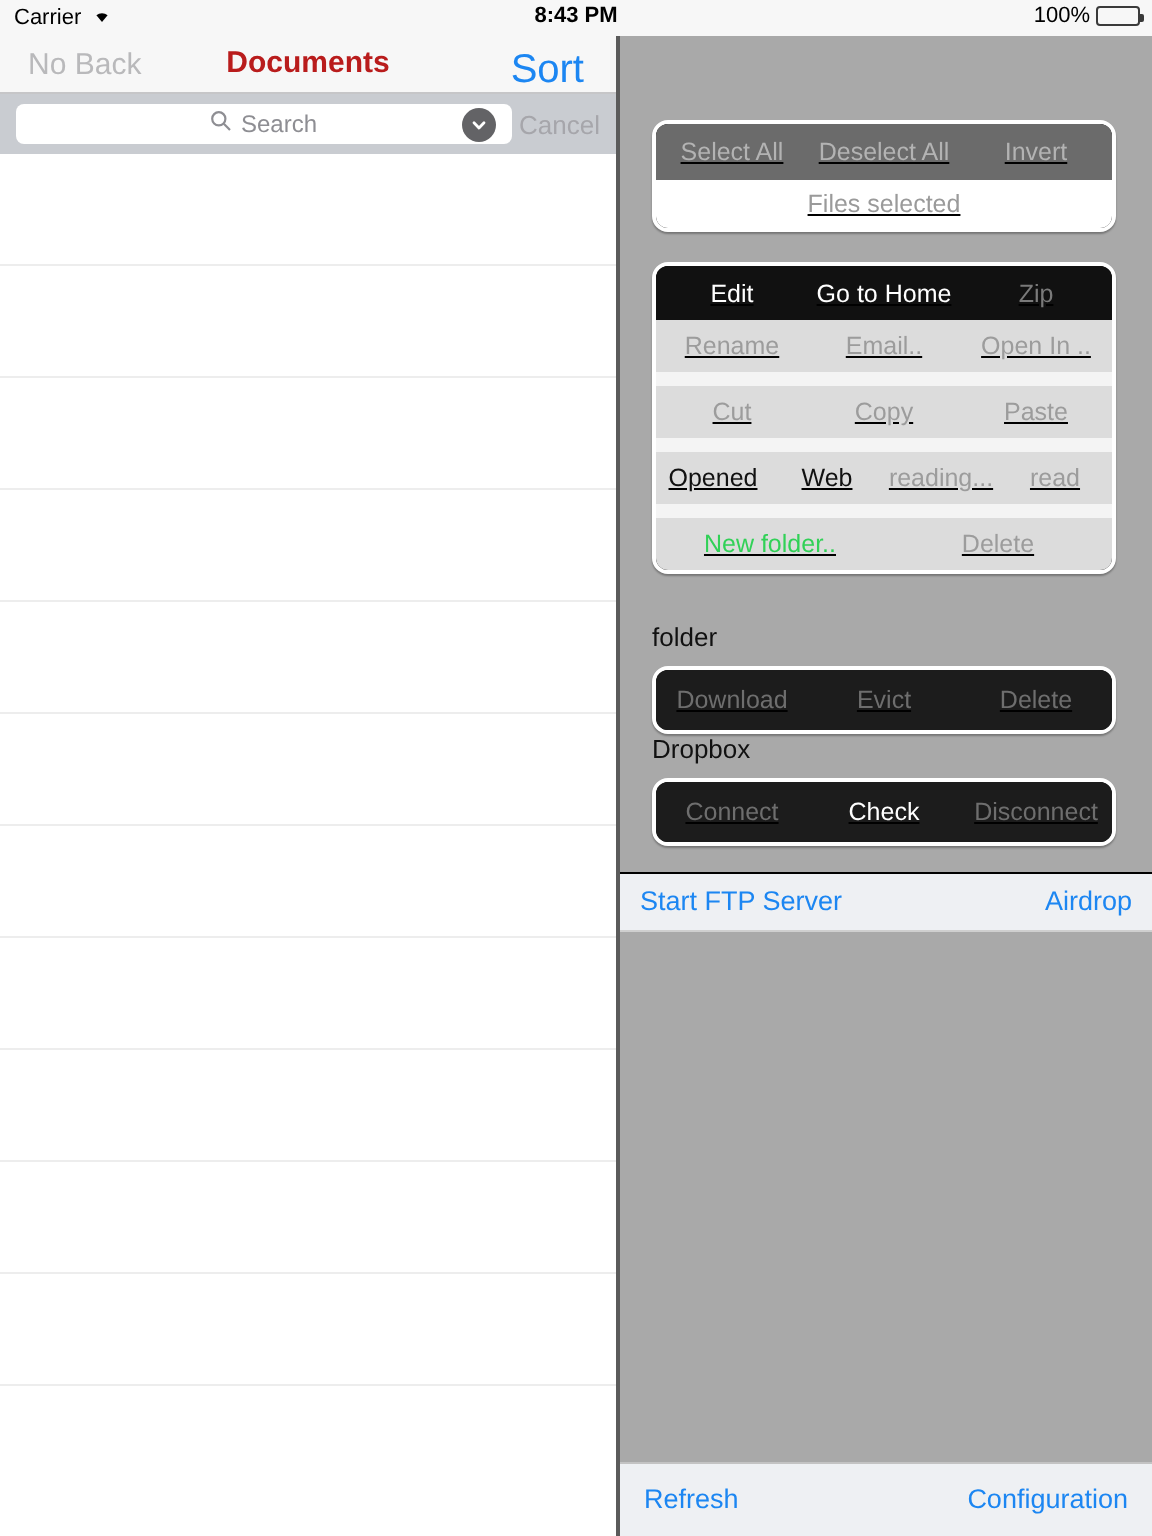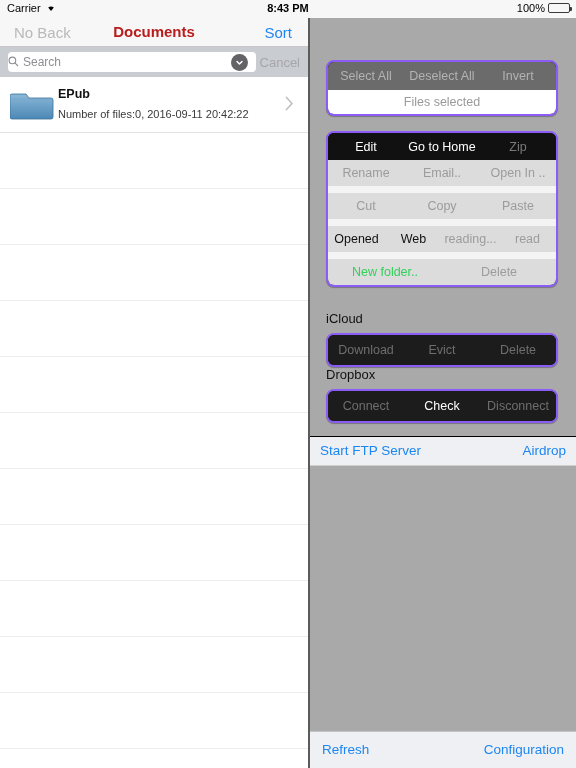--- a/index.html
+++ b/index.html
@@ -74,37 +74,37 @@
   .nav-back {
     position: absolute; left: 14px; top: 6px;
     font-size: 15px; color: #b9b9bb;
   }
   .nav-title {
     position: absolute; left: 0; right: 0; top: 5px;
     text-align: center; font-size: 15px; font-weight: bold; color: #b91c1c;
   }
   .nav-sort {
     position: absolute; right: 16px; top: 6px;
-    font-size: 15px; color: #1c86f2;
+    font-size: 20px; color: #1c86f2;
   }
 
   .searchbar {
     position: relative;
     height: 30px;
     background: #c9ccd1;
     display: flex;
     align-items: center;
   }
   .search-field {
     position: absolute;
     left: 8px; top: 5px;
     width: 248px; height: 20px;
     background: #ffffff;
     border-radius: 4px;
-    display: flex; align-items: center; 
+    display: flex; align-items: center; justify-content: center;
     gap: 4px;
   }
   .search-icon { display:block; }
   .search-placeholder {
     font-size: 12px; color: #8e8e93;
   }
   .search-dropdown {
     position: absolute;
     left: 231px; top: 7px;
     width: 17px; height: 17px;
@@ -181,22 +181,23 @@
   .panel {
     position: absolute;
     left: 16px;
     width: 232px;
     border-radius: 8px;
     overflow: hidden;
     box-sizing: border-box;
   }
   .panel-dark {
     background: #000000;
-    border: 2px solid #8b5cf6;
+    border: 2px solid #ffffff;
     box-shadow: 0 1px 1px rgba(0,0,0,0.3);
+    text-decoration: underline;
   }
 
   .btnrow {
     display: flex;
     align-items: center;
     height: 24px;
   }
   .btnrow .cell {
     flex: 1;
     text-align: center;
@@ -302,41 +303,20 @@
       </div>
       <div class="search-dropdown">
         <svg width="9" height="9" viewBox="0 0 9 9">
           <path d="M2 3.4 L4.5 6 L7 3.4" fill="none" stroke="#ffffff" stroke-width="1.4" stroke-linecap="round" stroke-linejoin="round"></path>
         </svg>
       </div>
       <span class="search-cancel">Cancel</span>
     </div>
 
     <div class="list">
-      <div class="list-row first">
-        <span class="folder-icon">
-          <svg width="44" height="34" viewBox="0 0 44 34">
-            <defs>
-              <linearGradient id="fg" x1="0" y1="0" x2="0" y2="1">
-                <stop offset="0" stop-color="#8bb8d8"></stop>
-                <stop offset="1" stop-color="#4b88b5"></stop>
-              </linearGradient>
-            </defs>
-            <path d="M2 6 h14 l3 4 h22 a2 2 0 0 1 2 2 v17 a2 2 0 0 1 -2 2 h-39 a2 2 0 0 1 -2 -2 v-21 a2 2 0 0 1 2 -2 z" fill="url(#fg)" stroke="#3b7197" stroke-width="0.8"></path>
-            <path d="M2 11 h40" stroke="#6ba2c8" stroke-width="0.7" opacity="0.55"></path>
-          </svg>
-        </span>
-        <span class="row-title">EPub</span>
-        <span class="row-sub">Number of files:0,   2016-09-11 20:42:22</span>
-        <span class="row-chevron">
-          <svg width="9" height="15" viewBox="0 0 9 15">
-            <path d="M1.5 1.5 L7 7.5 L1.5 13.5" fill="none" stroke="#c2c2c6" stroke-width="1.8" stroke-linecap="round" stroke-linejoin="round"></path>
-          </svg>
-        </span>
-      </div>
       <div id="empty-rows">
           <div class="list-row"></div>
           <div class="list-row"></div>
           <div class="list-row"></div>
           <div class="list-row"></div>
           <div class="list-row"></div>
           <div class="list-row"></div>
           <div class="list-row"></div>
           <div class="list-row"></div>
           <div class="list-row"></div>
@@ -388,21 +368,21 @@
           <span class="cell">reading...</span>
           <span class="cell">read</span>
         </div>
         <div class="sep-row"></div>
         <div class="btnrow lt-row">
           <span class="cell green">New folder..</span>
           <span class="cell">Delete</span>
         </div>
       </div>
 
-      <div class="section-label" style="top:293px;">iCloud</div>
+      <div class="section-label" style="top:293px;">folder</div>
       <div class="panel panel-dark" style="top:315px;">
         <div class="btnrow dk-row">
           <span class="cell">Download</span>
           <span class="cell">Evict</span>
           <span class="cell">Delete</span>
         </div>
       </div>
 
       <div class="section-label" style="top:349px;">Dropbox</div>
       <div class="panel panel-dark" style="top:371px;">

